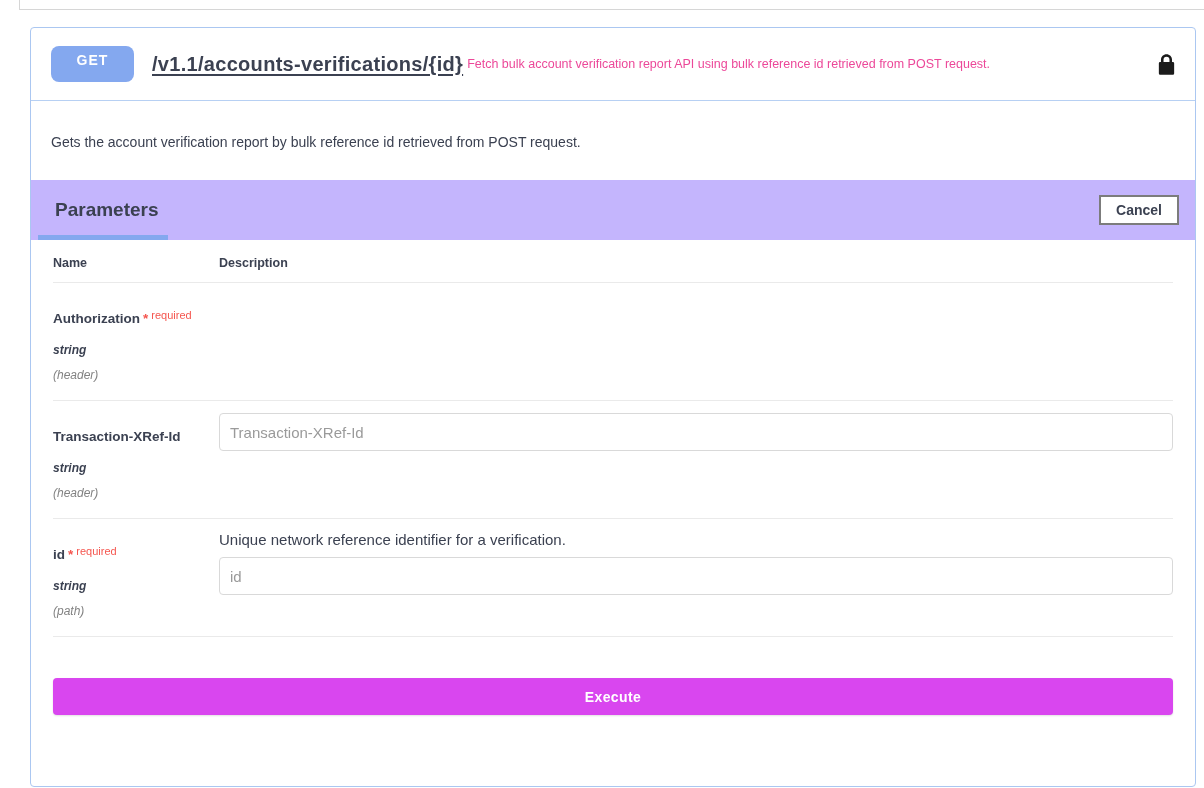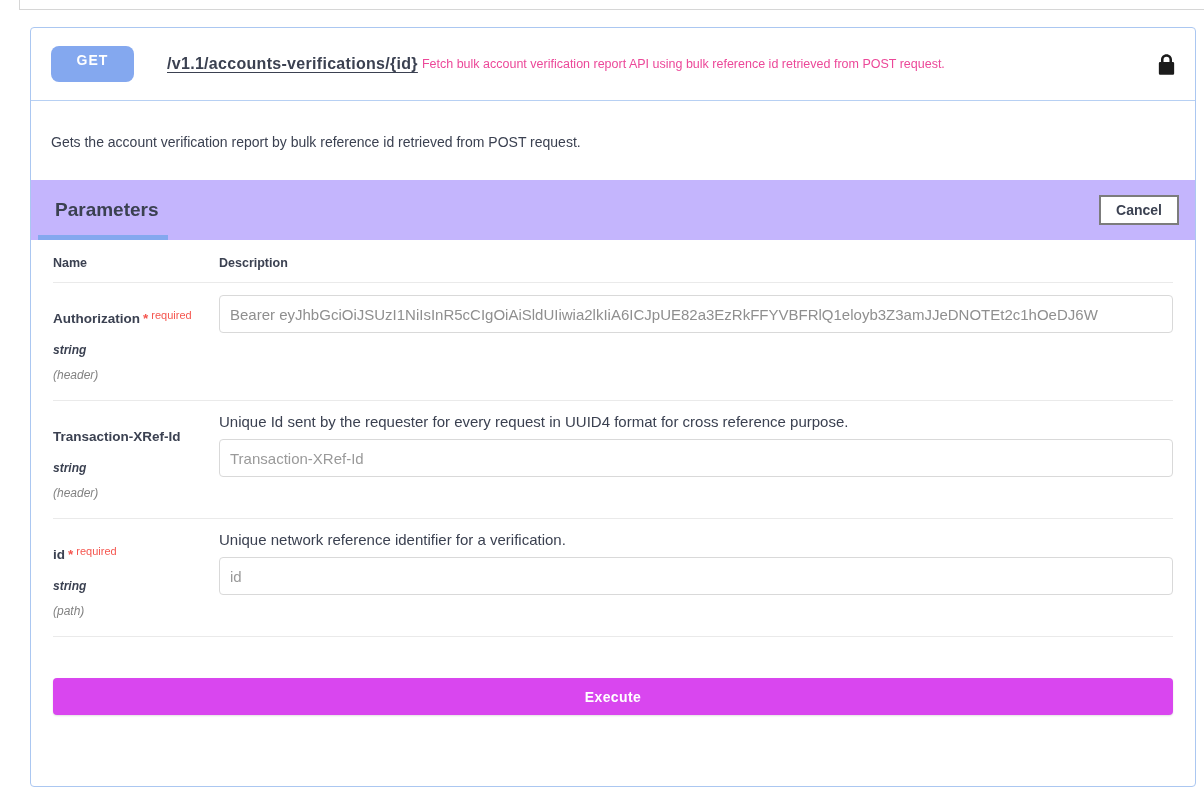--- a/index.html
+++ b/index.html
@@ -21,21 +21,21 @@
   .op-summary {
     display:flex; align-items:center; padding:18px 20px;
     border-bottom:1px solid #b7d0f3; cursor:pointer;
   }
   .method-badge {
     min-width:83px; height:36px; line-height:28px; text-align:center;
     background:#84a8ef; color:#fff; font-weight:bold; font-size:14px;
     letter-spacing:1px; border-radius:8px; flex:0 0 auto;
   }
   .op-path {
-    margin-left:33px; font-size:16px; font-weight:bold; letter-spacing:.3px;
+    margin-left:18px; font-size:20px; font-weight:bold; letter-spacing:.3px;
     color:#3b4151; text-decoration:underline; text-underline-offset:3px;
   }
   .op-summary-text { margin-left:4px; font-size:12.5px; color:#ec4899; }
   .lock-btn { margin-left:auto; background:none; border:none; padding:0; cursor:pointer; line-height:0; }
 
   
   .op-description { padding:33px 20px 30px 20px; font-size:14px; color:#3b4151; }
 
   
   .params-band {
@@ -120,32 +120,30 @@
       <span>Description</span>
     </div>
 
     <div class="p-row">
       <div class="name-cell">
         <div class="p-name"><span>Authorization</span><span class="req-star">*</span><span class="req-label">required</span></div>
         <div class="p-type">string</div>
         <div class="p-in">(header)</div>
       </div>
       <div class="desc-cell">
-        <input class="p-input" type="text" value="Bearer eyJhbGciOiJSUzI1NiIsInR5cCIgOiAiSldUIiwia2lkIiA6ICJpUE82a3EzRkFFYVBFRlQ1eloyb3Z3amJJeDNOTEt2c1hOeDJ6W" style="">
       </div>
     </div>
 
     <div class="p-row">
       <div class="name-cell">
         <div class="p-name">Transaction-XRef-Id</div>
         <div class="p-type">string</div>
         <div class="p-in">(header)</div>
       </div>
       <div class="desc-cell">
-        <p class="p-desc">Unique Id sent by the requester for every request in UUID4 format for cross reference purpose.</p>
         <input class="p-input" type="text" placeholder="Transaction-XRef-Id" style="">
       </div>
     </div>
 
     <div class="p-row">
       <div class="name-cell">
         <div class="p-name"><span>id</span><span class="req-star">*</span><span class="req-label">required</span></div>
         <div class="p-type">string</div>
         <div class="p-in">(path)</div>
       </div>

